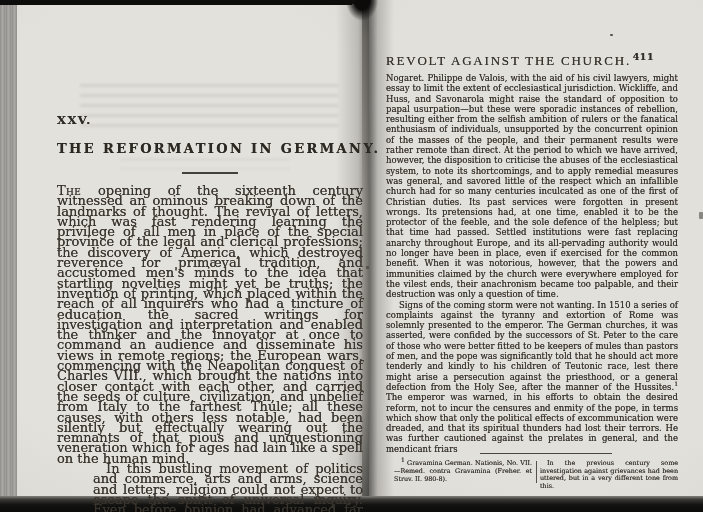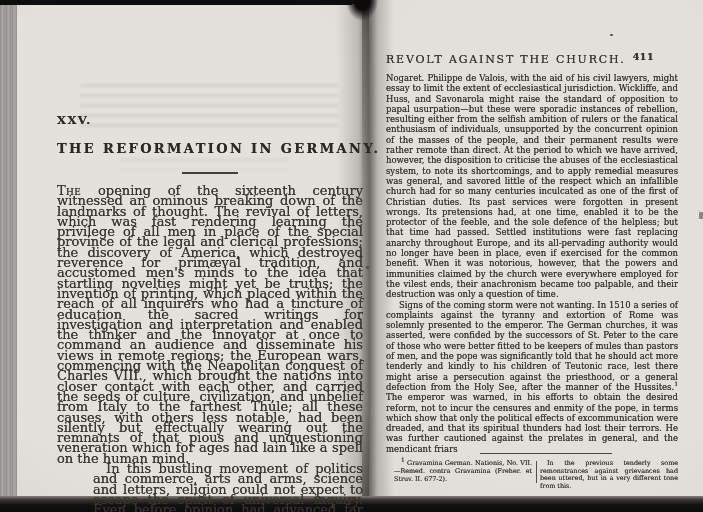--- a/index.html
+++ b/index.html
@@ -72,21 +72,21 @@
     position:absolute;left:0;top:186px;width:306px;
     font-size:13px;line-height:10.3px;
   }
   #left-body p{margin:0;}
   #left-body p + p{text-indent:13px;margin-left:36px;}
   .lead-word{font-variant:small-caps;letter-spacing:.4px;}
   
   #right-text{position:absolute;left:386px;top:0;width:292px;}
   #running-header{
     position:absolute;left:0;top:53px;width:236px;
-    font-size:11px;letter-spacing:1.8px;color:#3a352e;white-space:nowrap;
+    font-size:13px;letter-spacing:1.8px;color:#3a352e;white-space:nowrap;font-family:Liberation Serif, serif;
   }
   #page-number{
     position:absolute;right:24px;top:51px;
     font-size:9.5px;font-weight:bold;color:#332f28;letter-spacing:.5px;margin-left:16px;
   }
   #right-body{
     position:absolute;left:0;top:73px;width:292px;
     font-size:8.5px;line-height:10.3px;
   }
   #right-body p{margin:0;}
@@ -151,19 +151,19 @@
     <div id="running-header" class="ink">REVOLT AGAINST THE CHURCH.</div>
     <div id="page-number" class="ink">411</div>
 
     <div id="right-body" class="ink justified">
       <p>Nogaret. Philippe de Valois, with the aid of his civil lawyers, might essay to limit the extent of ecclesiastical jurisdiction. Wickliffe, and Huss, and Savonarola might raise the standard of opposition to papal usurpation—but these were sporadic instances of rebellion, resulting either from the selfish ambition of rulers or the fanatical enthusiasm of individuals, unsupported by the concurrent opinion of the masses of the people, and their permanent results were rather remote than direct. At the period to which we have arrived, however, the disposition to criticise the abuses of the ecclesiastical system, to note its shortcomings, and to apply remedial measures was general, and savored little of the respect which an infallible church had for so many centuries inculcated as one of the first of Christian duties. Its past services were forgotten in present wrongs. Its pretensions had, at one time, enabled it to be the protector of the feeble, and the sole defence of the helpless; but that time had passed. Settled institutions were fast replacing anarchy throughout Europe, and its all-pervading authority would no longer have been in place, even if exercised for the common benefit. When it was notorious, however, that the powers and immunities claimed by the church were everywhere employed for the vilest ends, their anachronism became too palpable, and their destruction was only a question of time.</p>
       <p><span>Signs of the coming storm were not wanting. In 1510 a series of complaints against the tyranny and extortion of Rome was solemnly presented to the emperor. The German churches, it was asserted, were confided by the successors of St. Peter to the care of those who were better fitted to be keepers of mules than pastors of men, and the pope was significantly told that he should act more tenderly and kindly to his children of Teutonic race, lest there might arise a persecution against the priesthood, or a general defection from the Holy See, after the manner of the Hussites.</span><sup>1</sup><span> The emperor was warned, in his efforts to obtain the desired reform, not to incur the censures and enmity of the pope, in terms which show that only the political effects of excommunication were dreaded, and that its spiritual thunders had lost their terrors. He was further cautioned against the prelates in general, and the mendicant friars</span></p>
     </div>
 
     <div id="footnote-rule"></div>
     <div id="footnotes">
-      <div class="footnote-col ink"><sup>1</sup><span> Gravamina German. Nationis, No. VII.—Remed. contra Gravamina (Freher. et Struv. II. 677-2).</span></div>
+      <div class="footnote-col ink"><sup>1</sup><span> Gravamina German. Nationis, No. VII.—Remed. contra Gravamina (Freher. et Struv. II. 980-8).</span></div>
       <div id="footnote-divider"></div>
-      <div class="footnote-col ink">In the previous tenderly some remonstrances against grievances had been uttered, but in a very different tone from this.</div>
+      <div class="footnote-col ink">In the previous century some investigation against grievances had been uttered, but in a very different tone from this.</div>
     </div>
   </div>
 
 </div>
 
 </body></html>

